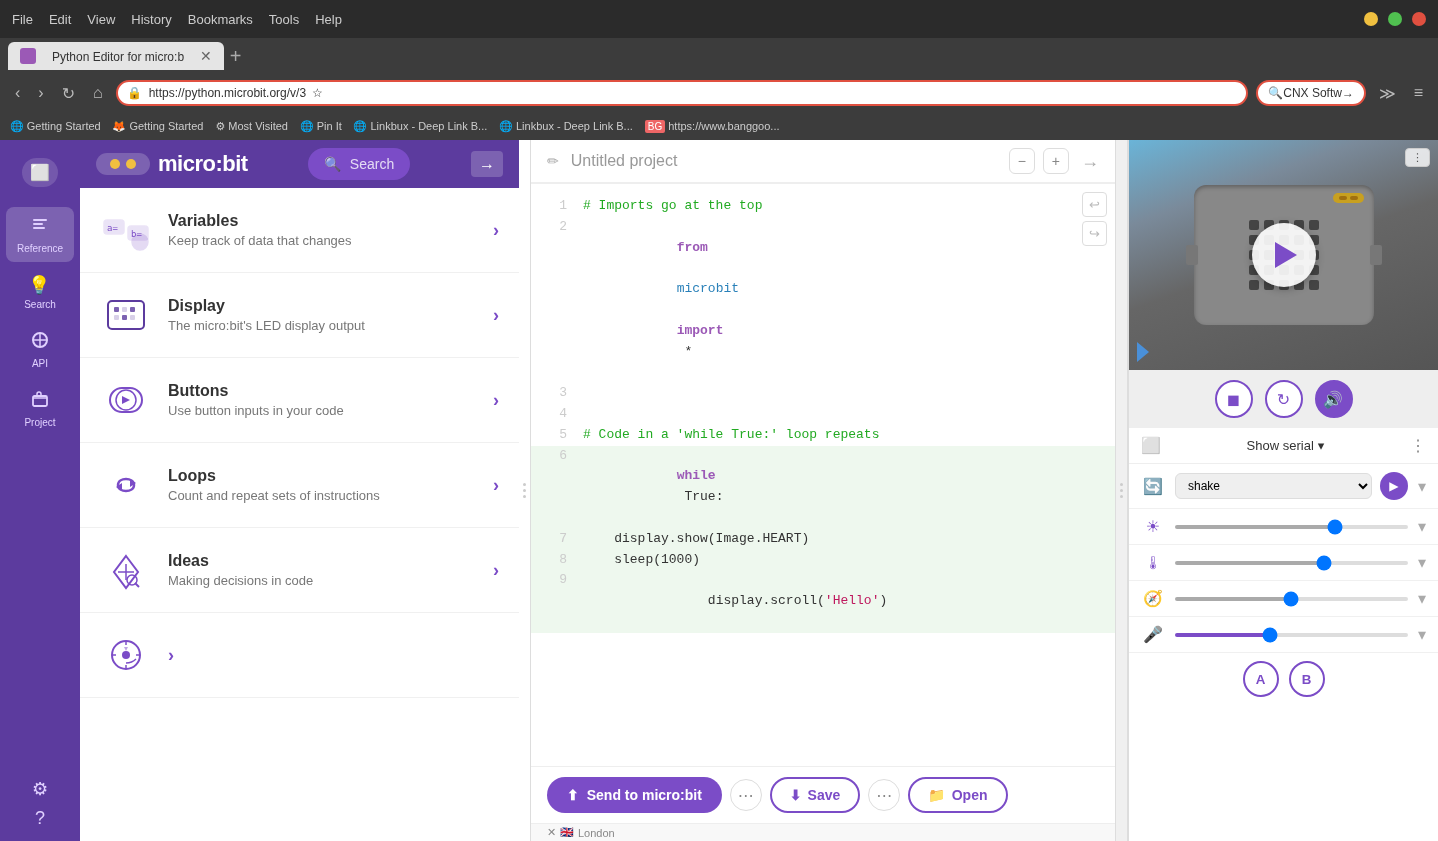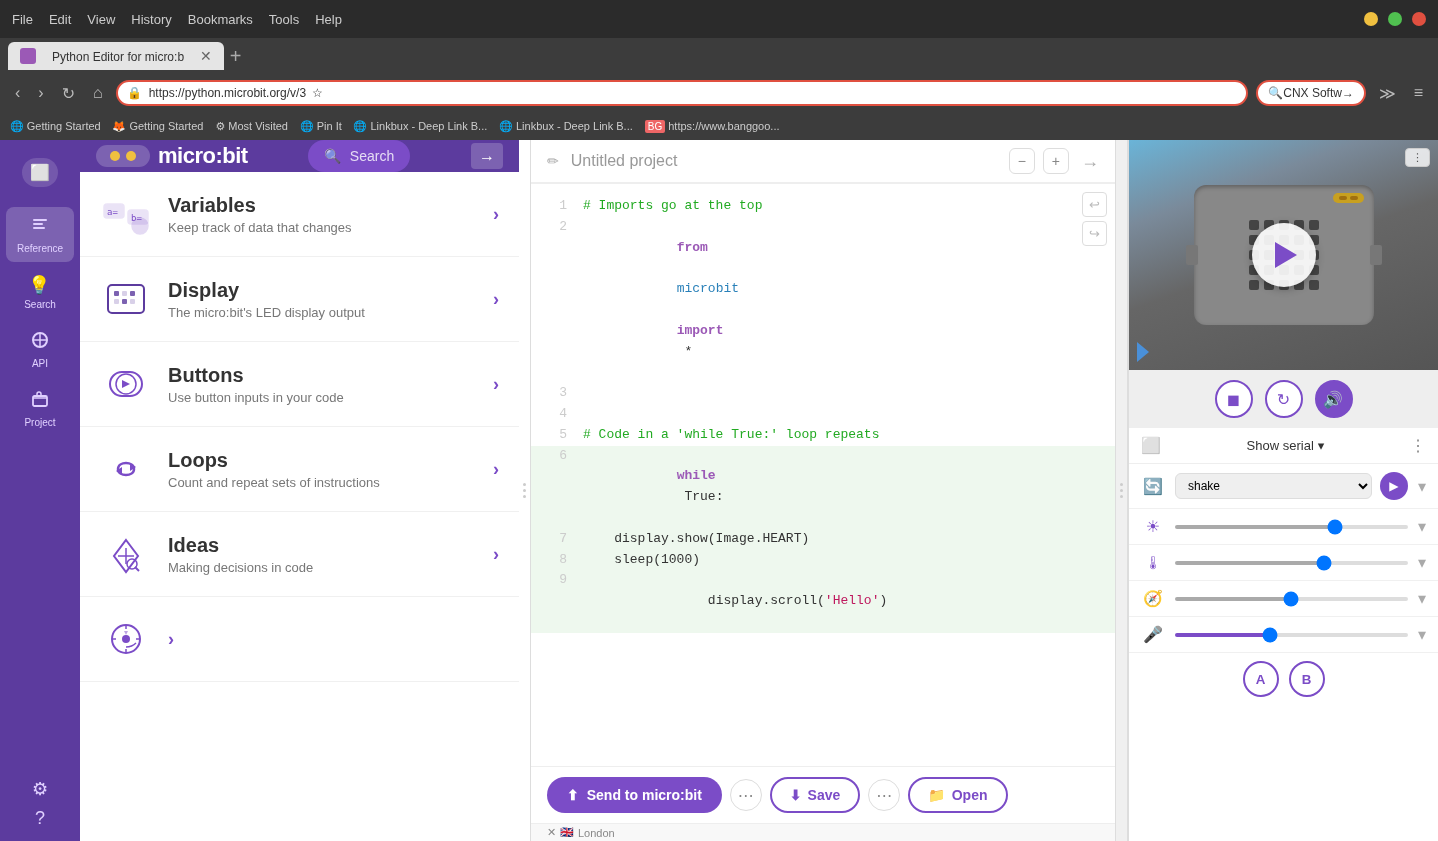--- a/index.html
+++ b/index.html
@@ -43,34 +43,34 @@
     .nav-item-icon { font-size: 18px; color: #e0d0ff; }
     .nav-item-label { font-size: 10px; color: #e0d0ff; font-weight: 500; }
 
     .nav-bottom { margin-top: auto; padding-bottom: 12px; display: flex; flex-direction: column; align-items: center; gap: 8px; }
     .nav-bottom-icon { color: #e0d0ff; font-size: 18px; cursor: pointer; }
 
     
     .content-panel { flex: 1; background: #fff; overflow-y: auto; }
 
     
-    .panel-header { background: #5c3b9e; display: flex; align-items: center; justify-content: space-between; padding: 0 16px; }
+    .panel-header { background: #5c3b9e; display: flex; align-items: center; justify-content: space-between; padding: 8px 16px; }
     .microbit-logo-large { display: flex; align-items: center; gap: 8px; }
     .logo-large-img { background: rgba(255,255,255,0.2); border-radius: 25px; padding: 6px 14px; display: flex; align-items: center; gap: 6px; }
     .logo-large-eye { width: 10px; height: 10px; background: #f0c040; border-radius: 50%; }
     .logo-text { color: #fff; font-size: 22px; font-weight: 700; letter-spacing: -0.5px; }
     .search-box { background: #7b4cc7; border-radius: 20px; display: flex; align-items: center; gap: 8px; padding: 8px 16px; color: rgba(255,255,255,0.8); font-size: 14px; cursor: pointer; }
     .expand-btn { background: rgba(255,255,255,0.2); border: none; color: #fff; font-size: 16px; cursor: pointer; border-radius: 4px; padding: 4px 8px; }
 
     
     .menu-list { background: #fff; }
     .menu-item { display: flex; align-items: center; gap: 16px; padding: 16px 20px; border-bottom: 1px solid #f0f0f0; cursor: pointer; transition: background 0.2s; }
     .menu-icon-wrap { width: 52px; height: 52px; display: flex; align-items: center; justify-content: center; flex-shrink: 0; }
     .menu-item-text { flex: 1; }
-    .menu-item-title { font-size: 20px; font-weight: 600; color: #333; margin-bottom: 3px; }
+    .menu-item-title { font-size: 16px; font-weight: 600; color: #333; margin-bottom: 3px; }
     .menu-item-desc { font-size: 13px; color: #777; }
     .menu-arrow { color: #7b4cc7; font-size: 18px; font-weight: bold; }
 
     
     .editor-area { flex: 1; background: #fff; display: flex; flex-direction: column; border-left: 1px solid #ddd; position: relative; }
     .editor-header { display: flex; align-items: center; justify-between: center; padding: 8px 16px; border-bottom: 1px solid #eee; gap: 8px; }
     .editor-header { display: flex; align-items: center; padding: 8px 16px; border-bottom: 1px solid #eee; gap: 12px; }
     .edit-icon { color: #aaa; font-size: 14px; }
     .project-title { flex: 1; font-size: 16px; color: #999; }
     .editor-toolbar { display: flex; gap: 8px; }

